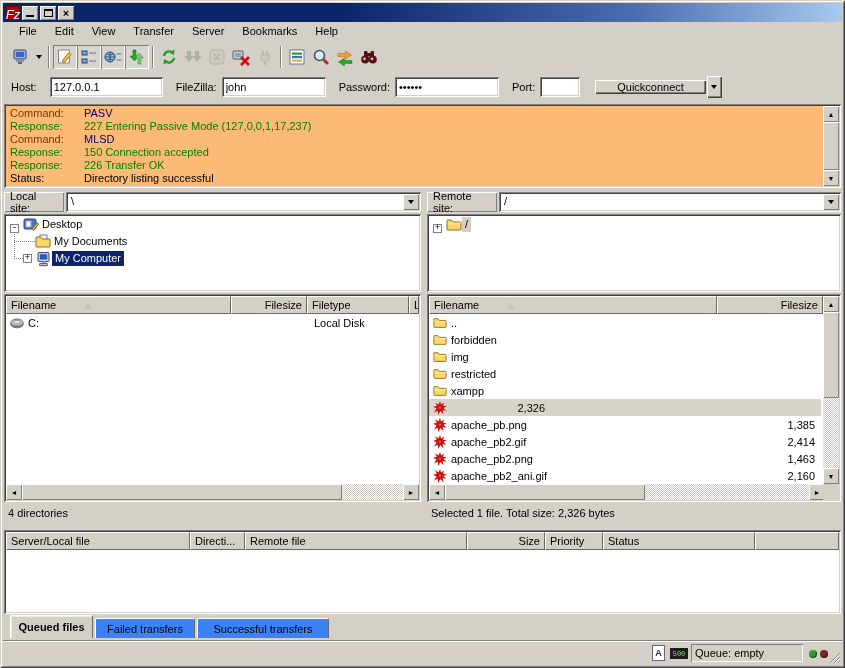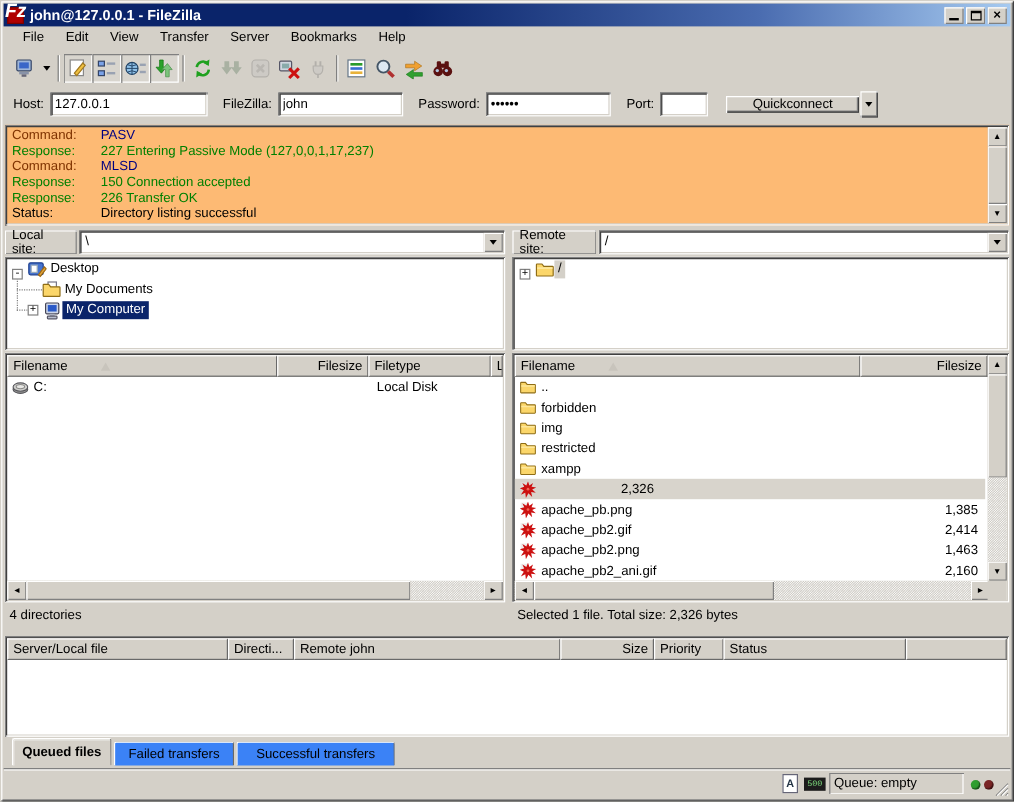--- a/index.html
+++ b/index.html
@@ -22,21 +22,21 @@
       background-size:2px 2px; background-position:0 0,1px 1px; background-color:#cecbc4; }
   .sbtn { position:absolute; width:16px; height:16px; display:flex; align-items:center; justify-content:center;
           font-size:7px; color:#000; }
   .sthumb { position:absolute; height:12px; top:2px; }
 
   
   .titlebar { position:absolute; left:3px; top:3px; right:3px; height:19px;
       background:linear-gradient(90deg,#0a246a 0%,#0a246a 40%,#4a6cb0 75%,#a6caf0 100%);
       display:flex; align-items:center; padding:0 3px; }
   .app-icon { width:14px; height:14px; background:#b00000; border:1px solid #7a0000; color:#fff;
-      font-weight:bold; font-size:16px; display:flex; align-items:flex-end; justify-content:center; font-style:italic; }
+      font-weight:normal; font-size:13px; display:flex; align-items:flex-start; justify-content:center; font-style:italic; }
   .title-text { color:#fff; font-weight:bold; font-size:12px; margin-left:5px; flex:1; white-space:nowrap; }
   .tbtn { width:16px; height:14px; margin-left:2px; display:flex; align-items:center; justify-content:center; }
   .g-min { width:8px; height:2px; background:#000; margin-top:7px; }
   .g-max { width:9px; height:8px; border:1px solid #000; border-top-width:2px; }
   .g-x { font-size:11px; font-weight:bold; line-height:10px; }
 
   
   .menubar { position:absolute; left:3px; top:22px; right:3px; height:19px; display:flex; align-items:center; padding-left:7px; }
   .menu-item { padding:2px 9px 3px 9px; }
 
@@ -235,21 +235,20 @@
     </symbol>
   </defs>
 </svg>
 
 <div id="win">
 
   <div class="titlebar">
     <div class="app-icon">
         <span>Fz</span>
       </div>
-    <div class="title-text">john@127.0.0.1 - FileZilla</div>
     <div class="tbtn raisedthin">
         <div class="g-min"></div>
       </div>
     <div class="tbtn raisedthin">
         <div class="g-max"></div>
       </div>
     <div class="tbtn raisedthin">
         <div class="g-x">×</div>
       </div>
   </div>
@@ -338,21 +337,21 @@
       </div>
     <div class="tb-btn">
         <svg width="18" height="18">
           <use href="#t-find"></use>
         </svg>
       </div>
   </div>
 
   <div class="quickbar">
     <span class="qlabel">Host:</span>
-    <input class="qinput" style="width: 131px;" readonly="" value="127.0.0.1">
+    <input class="qinput" style="width: 113px; margin-left: 8px;" readonly="" value="127.0.0.1">
     <span class="qgap"></span>
     <span class="qlabel">FileZilla:</span>
     <input class="qinput" style="width: 104px;" readonly="" value="john">
     <span class="qgap"></span>
     <span class="qlabel">Password:</span>
     <input class="qinput" style="width: 104px;" readonly="" value="••••••">
     <span class="qgap"></span>
     <span class="qlabel">Port:</span>
     <input class="qinput" style="width: 40px;" readonly="" value="">
     <span style="width:15px"></span>
@@ -583,21 +582,21 @@
 
   <div class="queuebox">
     <div class="qheader">
       <div class="hseg" style="width:184px">
           <span>Server/Local file</span>
         </div>
       <div class="hseg" style="width:55px">
           <span>Directi...</span>
         </div>
       <div class="hseg" style="width:222px">
-          <span>Remote john</span>
+          <span>Remote file</span>
         </div>
       <div class="hseg" style="width:78px;justify-content:flex-end">
           <span>Size</span>
         </div>
       <div class="hseg" style="width:58px">
           <span>Priority</span>
         </div>
       <div class="hseg" style="width:152px">
           <span>Status</span>
         </div>

